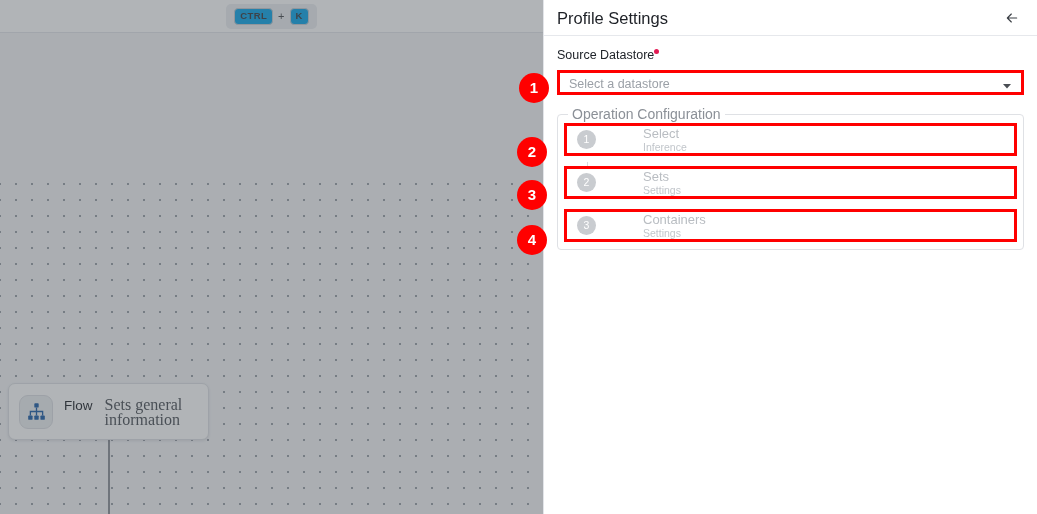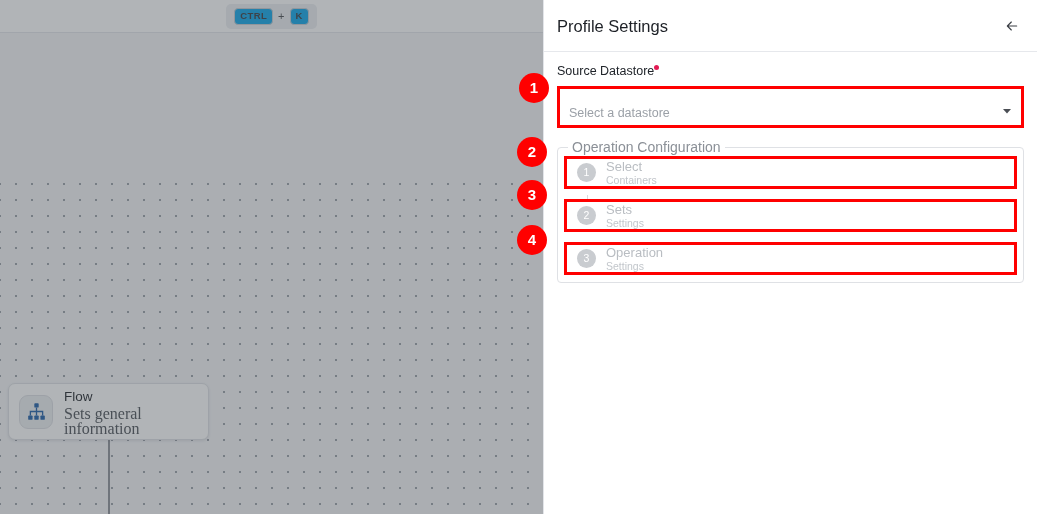--- a/index.html
+++ b/index.html
@@ -119,21 +119,21 @@
     width: 34px;
     height: 34px;
     border-radius: 9px;
     background: #edeff2;
     border: 1px solid #dcdfe3;
     display: flex;
     align-items: center;
     justify-content: center;
     flex: 0 0 auto;
   }
-  #flow-node-text { display: flex; flex-direction: column; gap: 1px; }
+  #flow-node-text { display: flex; flex-direction: row; gap: 12px; }
   #flow-node-title {
     font-size: 13.5px;
     color: #1f2329;
     line-height: 17px;
   }
   #flow-node-subtitle {
     font-size: 16px;
     color: #4d5258;
     line-height: 15px;
     font-family: Liberation Serif, serif;
@@ -154,21 +154,21 @@
     position: absolute;
     left: 543px; top: 0;
     width: 494px;
     height: 514px;
     background: #ffffff;
     border-left: 1px solid #e2e4e8;
   }
 
   #panel-header {
     position: relative;
-    height: 52px;
+    height: 36px;
     display: flex;
     align-items: center;
     padding: 0 12px 0 13px;
     border-bottom: 1px solid #e6e8ec;
   }
   #panel-title {
     font-size: 16.5px;
     color: #1d2026;
     flex: 1 1 auto;
     line-height: 22px;
@@ -207,25 +207,25 @@
     top: -4px;
   }
 
   
   .hl-box {
     border: 3px solid #ff0000;
   }
 
   #datastore-select {
     position: relative;
-    height: 42px;
-    background: #ffffff;
-    display: flex;
-    align-items: flex-start;
-    padding: 16px 8px 0 9px;
+    height: 25px;
+    background: #ffffff;
+    display: flex;
+    align-items: flex-end;
+    padding: 5px 8px 0 9px;
     cursor: pointer;
   }
   #datastore-placeholder {
     flex: 1 1 auto;
     font-size: 12.5px;
     color: #9ba0a7;
     line-height: 16px;
   }
   #datastore-caret { flex: 0 0 auto; display: flex; }
 
@@ -262,21 +262,21 @@
     border-radius: 50%;
     background: #c9ccd0;
     color: #ffffff;
     font-size: 10.5px;
     display: flex;
     align-items: center;
     justify-content: center;
     flex: 0 0 auto;
     line-height: 19px;
   }
-  .step-text { display: flex; flex-direction: column; }
+  .step-text { display: flex; flex-direction: column; margin-left: 37px; }
   .step-title {
     font-size: 13px;
     color: #b9bdc2;
     line-height: 15px;
   }
   .step-sub {
     font-size: 10.5px;
     color: #c2c6cb;
     line-height: 13px;
   }
@@ -374,40 +374,40 @@
 
       <fieldset id="operation-config">
         <legend>Operation Configuration</legend>
 
         <div class="step-wrap">
 
           <div class="step-row hl-box">
             <div class="step-circle">1</div>
             <div class="step-text">
               <div class="step-title">Select</div>
-              <div class="step-sub">Containers</div>
+              <div class="step-sub">Inference</div>
             </div>
           </div>
 
           <div class="step-connector" style="top:39px;"></div>
 
           <div class="step-row hl-box" style="margin-top:10px;">
             <div class="step-circle">2</div>
             <div class="step-text">
               <div class="step-title">Sets</div>
               <div class="step-sub">Settings</div>
             </div>
           </div>
 
           <div class="step-connector" style="top:88px;"></div>
 
           <div class="step-row hl-box" style="margin-top:10px;">
             <div class="step-circle">3</div>
             <div class="step-text">
-              <div class="step-title">Operation</div>
+              <div class="step-title">Containers</div>
               <div class="step-sub">Settings</div>
             </div>
           </div>
 
         </div>
       </fieldset>
     </div>
   </div>
 
   <div class="annot-badge" style="left:519px; top:73px;">1</div>

